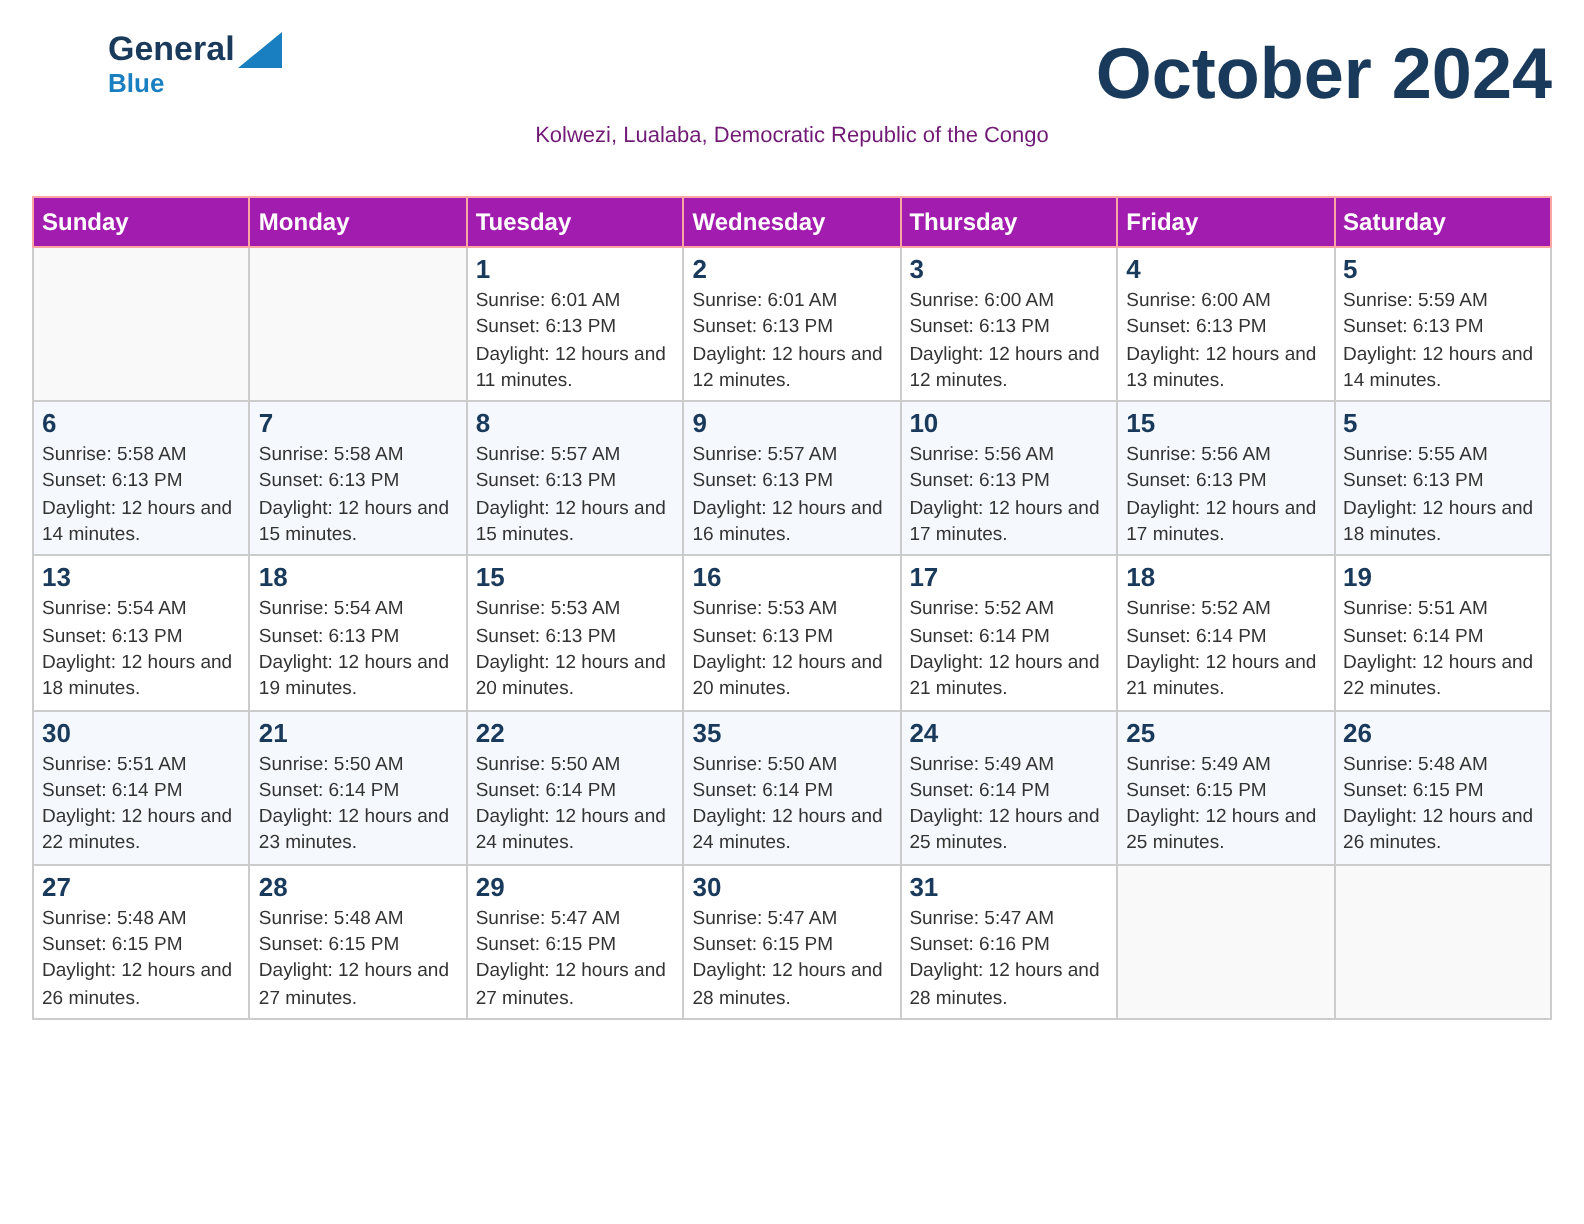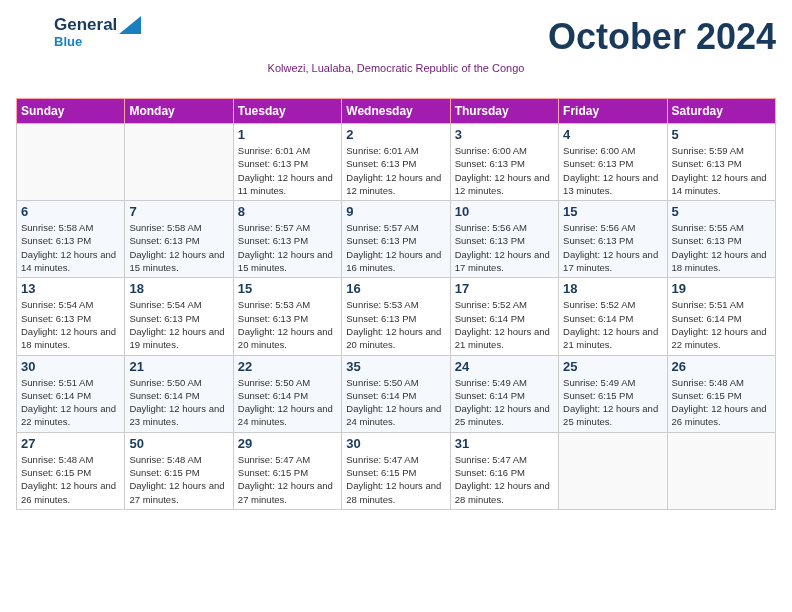--- a/index.html
+++ b/index.html
@@ -285,21 +285,21 @@
         </td>
       </tr>
       <tr>
         <td>
           <span class="day-number">27</span>
           <div class="day-info" style="white-space: pre-line;">Sunrise: 5:48 AM
 Sunset: 6:15 PM
 Daylight: 12 hours and 26 minutes.</div>
         </td>
         <td>
-          <span class="day-number">50</span>
+          <span class="day-number">28</span>
           <div class="day-info" style="white-space: pre-line;">Sunrise: 5:48 AM
 Sunset: 6:15 PM
 Daylight: 12 hours and 27 minutes.</div>
         </td>
         <td>
           <span class="day-number">29</span>
           <div class="day-info" style="white-space: pre-line;">Sunrise: 5:47 AM
 Sunset: 6:15 PM
 Daylight: 12 hours and 27 minutes.</div>
         </td>

